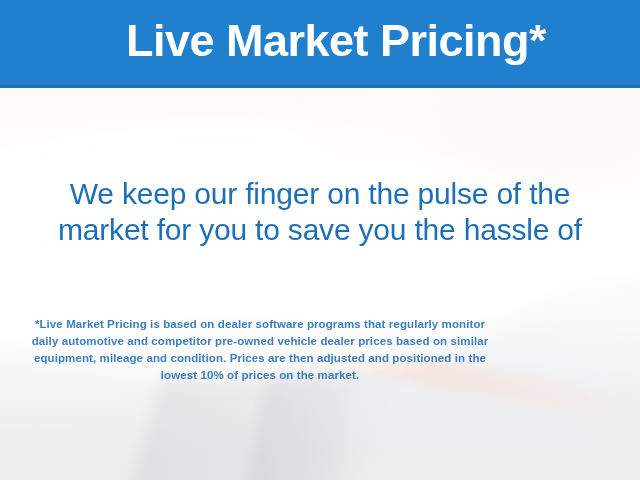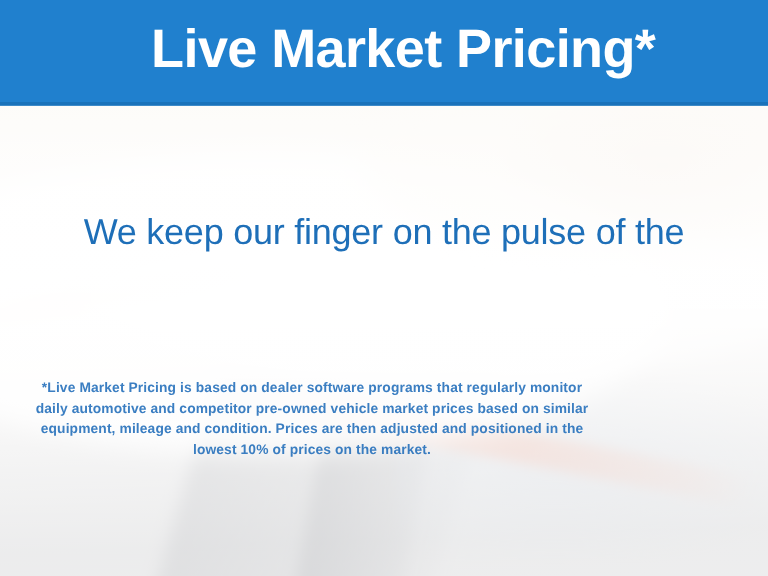--- a/index.html
+++ b/index.html
@@ -265,22 +265,23 @@
     <div class="bg-sweep-c"></div>
     <div class="bg-veil"></div>
   </div>
 
   <div class="header-banner">
     <div class="banner-title">Live Market Pricing*</div>
   </div>
 
   <div class="headline-block">
     <div class="headline-line">We keep our finger on the pulse of the</div>
+    <div class="headline-line">market for you to save you the hassle of</div>
   </div>
 
   <div class="disclaimer-block">
     <div class="disclaimer-line">*Live Market Pricing is based on dealer software programs that regularly monitor</div>
-    <div class="disclaimer-line">daily automotive and competitor pre-owned vehicle market prices based on similar</div>
+    <div class="disclaimer-line">daily automotive and competitor pre-owned vehicle dealer prices based on similar</div>
     <div class="disclaimer-line">equipment, mileage and condition. Prices are then adjusted and positioned in the</div>
     <div class="disclaimer-line">lowest 10% of prices on the market.</div>
   </div>
 
 </div>
 
 </body></html>

